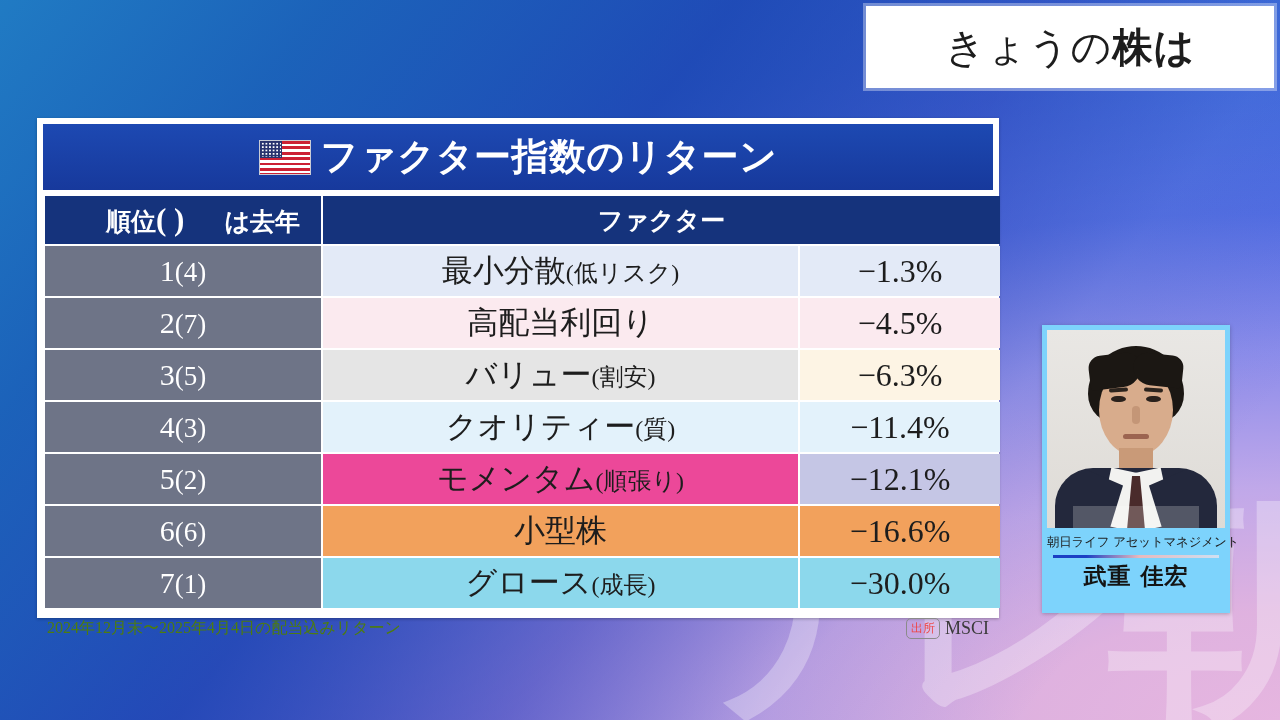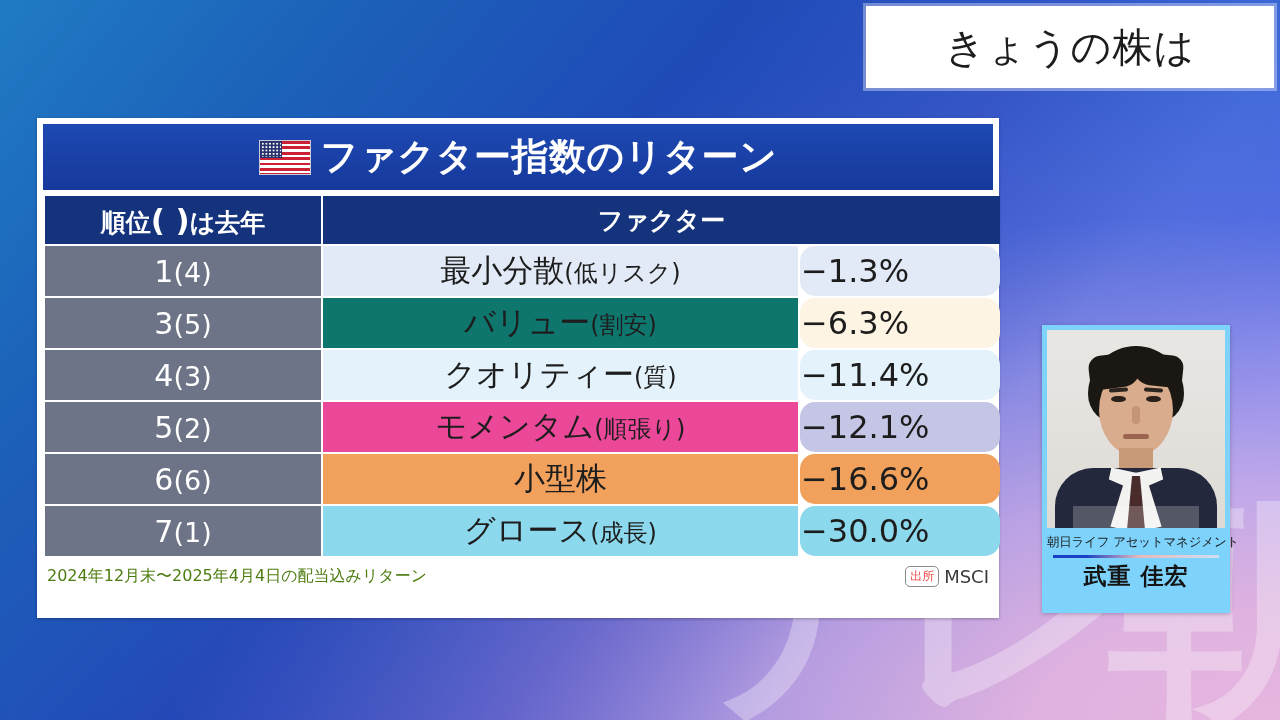--- a/index.html
+++ b/index.html
@@ -31,53 +31,53 @@
       font-family:"DejaVu Sans","Liberation Sans",sans-serif;line-height:1;}
   #wm .w1{left:-10px;top:10px;font-size:250px;}
   #wm .w2{left:200px;top:10px;font-size:250px;}
   #wm .w3{left:420px;top:10px;font-size:250px;}
 
   
   #banner{position:absolute;left:866px;top:6px;width:408px;height:82px;
     background:#ffffff;box-shadow:0 0 0 3px rgba(255,255,255,.35);
     display:flex;align-items:center;justify-content:center;}
   #banner .bt{font-size:40px;color:#1d1d1d;letter-spacing:1px;white-space:nowrap;}
-  #banner .bt b{font-weight:normal;}
+  #banner .bt b{font-weight:bold;}
 
   
   #card{position:absolute;left:37px;top:118px;width:962px;height:500px;
         background:#ffffff;box-shadow:0 1px 3px rgba(0,0,0,.28);
-        padding:6px;box-sizing:border-box;}
+        padding:6px;box-sizing:border-box;font-family:Liberation Serif, serif;}
   #titlebar{height:66px;background:linear-gradient(180deg,#1d49b2 0%,#17399c 100%);
         display:flex;align-items:center;justify-content:center;gap:10px;}
   #titlebar .flag{width:52px;height:35px;flex:none;position:relative;overflow:hidden;
         border:1px solid #c9ccd6;box-sizing:border-box;}
   #titlebar .flag .stripes{position:absolute;inset:0;
         background:repeating-linear-gradient(180deg,#cc2034 0 2.7px,#ffffff 2.7px 5.4px);}
   #titlebar .flag .canton{position:absolute;left:0;top:0;width:44%;height:53.8%;
         background:#28336e;}
   #titlebar .flag .canton::after{content:"";position:absolute;inset:1px;
         background-image:radial-gradient(circle,#fff 38%,transparent 40%);
         background-size:3.6px 3.4px;}
   #titlebar .ttl{font-size:37px;font-weight:bold;color:#ffffff;letter-spacing:.5px;
         white-space:nowrap;}
 
   table{border-collapse:separate;border-spacing:2px;width:100%;margin-top:4px;
         table-layout:fixed;}
   col.c1{width:276px;} col.c2{width:475px;} col.c3{width:200px;}
   th{background:#15337c;color:#fff;font-size:25px;font-weight:bold;height:46px;
      text-align:center;vertical-align:middle;}
   th .paren{font-size:31px;}
-  th .sm{font-size:25px;}
+  th .sm{font-size:25px;margin-left:40px;}
   td{height:48px;vertical-align:middle;font-size:28px;color:#1d1d1d;text-align:center;}
   td.rank{background:#6e7487;color:#ffffff;font-size:30px;font-weight:500;}
   td.rank .py{font-size:27px;}
   td.fac{text-align:center;font-size:31px;}
   td.fac .note{font-size:24px;}
-  td.val{font-size:32px;text-align:left;letter-spacing:0px;border-radius:15px;}
+  td.val{font-size:32px;text-align:center;letter-spacing:0px;}
 
   #footer{display:flex;align-items:center;justify-content:space-between;
           height:34px;padding:2px 4px 0 4px;box-sizing:border-box;}
   #footer .src{font-size:16px;color:#4d7c0f;}
   #footer .msci{display:flex;align-items:center;gap:5px;font-size:18px;color:#3a3a3a;}
   #footer .msci .tag{font-size:12px;border:1px solid #8b8b8b;border-radius:5px;
           padding:1px 4px;color:#ef4444;}
 
   
   #person{position:absolute;left:1042px;top:325px;width:188px;height:288px;
@@ -167,22 +167,27 @@
         <th colspan="2">ファクター</th>
       </tr>
     </thead>
     <tbody id="tbody">
         <tr>
           <td class="rank"><span>1</span><span class="py">(4)</span></td>
           <td class="fac" style="background: rgb(227, 234, 247);"><span>最小分散</span><span class="note">(低リスク)</span></td>
           <td class="val" style="background: rgb(227, 234, 247);">−1.3%</td>
         </tr>
         <tr>
+          <td class="rank"><span>2</span><span class="py">(7)</span></td>
+          <td class="fac" style="background: rgb(251, 234, 239);"><span>高配当利回り</span></td>
+          <td class="val" style="background: rgb(251, 234, 239);">−4.5%</td>
+        </tr>
+        <tr>
           <td class="rank"><span>3</span><span class="py">(5)</span></td>
-          <td class="fac" style="background: #0f766e;"><span>バリュー</span><span class="note">(割安)</span></td>
+          <td class="fac" style="background: #e5e5e5;"><span>バリュー</span><span class="note">(割安)</span></td>
           <td class="val" style="background: rgb(253, 244, 228);">−6.3%</td>
         </tr>
         <tr>
           <td class="rank"><span>4</span><span class="py">(3)</span></td>
           <td class="fac" style="background: rgb(227, 242, 251);"><span>クオリティー</span><span class="note">(質)</span></td>
           <td class="val" style="background: rgb(227, 242, 251);">−11.4%</td>
         </tr>
         <tr>
           <td class="rank"><span>5</span><span class="py">(2)</span></td>
           <td class="fac" style="background: #ec4899;"><span>モメンタム</span><span class="note">(順張り)</span></td>

